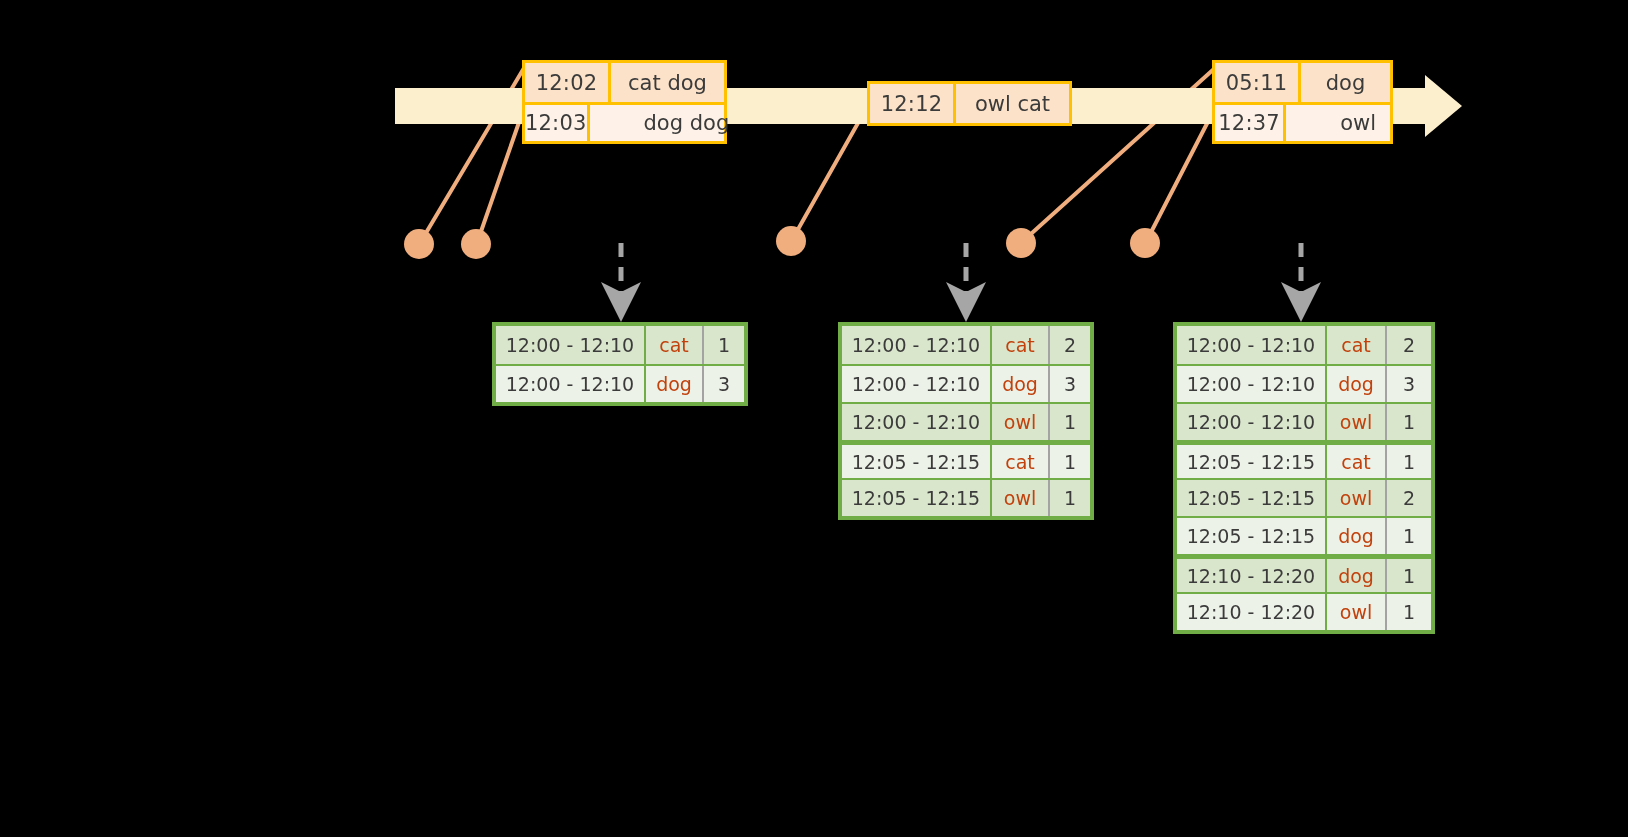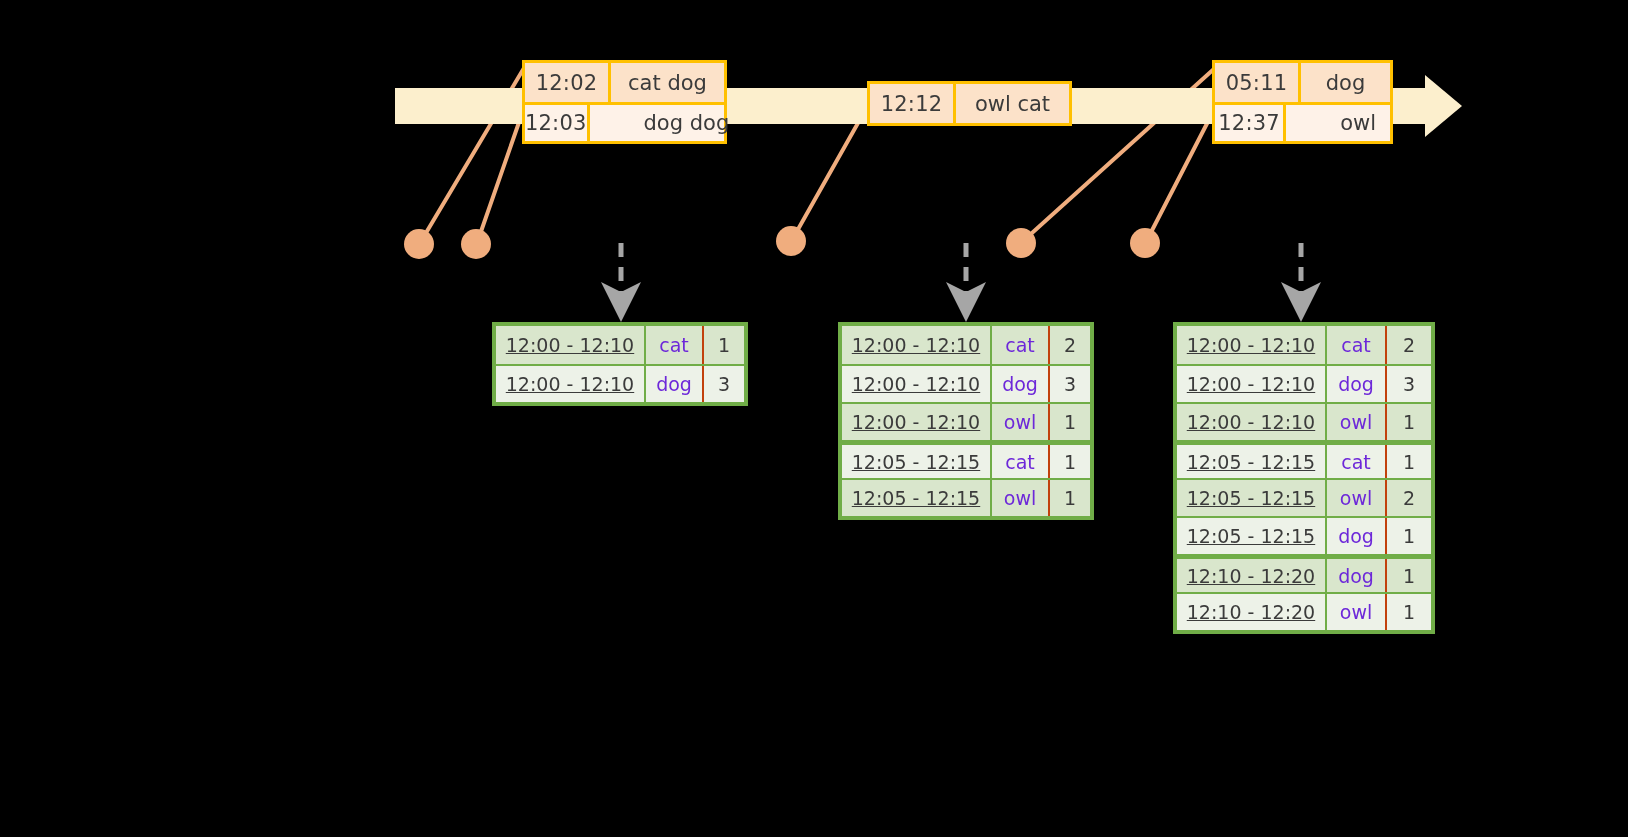--- a/index.html
+++ b/index.html
@@ -93,30 +93,29 @@
   .res-row.shade-b { background: #EDF2E8; }
   .res-window {
     width: 150px;
     display: flex;
     align-items: center;
     justify-content: center;
     font-size: 19px;
     color: #3b3b3b;
     border-right: 2px solid #70AD47;
     white-space: nowrap;
-    text-decoration: underline;
   }
   .res-key {
     width: 58px;
     display: flex;
     align-items: center;
     justify-content: center;
     font-size: 19px;
-    color: #6d28d9;
-    border-right: 2px solid #c2410c;
+    color: #c2410c;
+    border-right: 2px solid #a3a3a3;
   }
   .res-count {
     width: 40px;
     display: flex;
     align-items: center;
     justify-content: center;
     font-size: 19px;
     color: #3b3b3b;
   }
   .t3 .res-window { width: 150px; }

